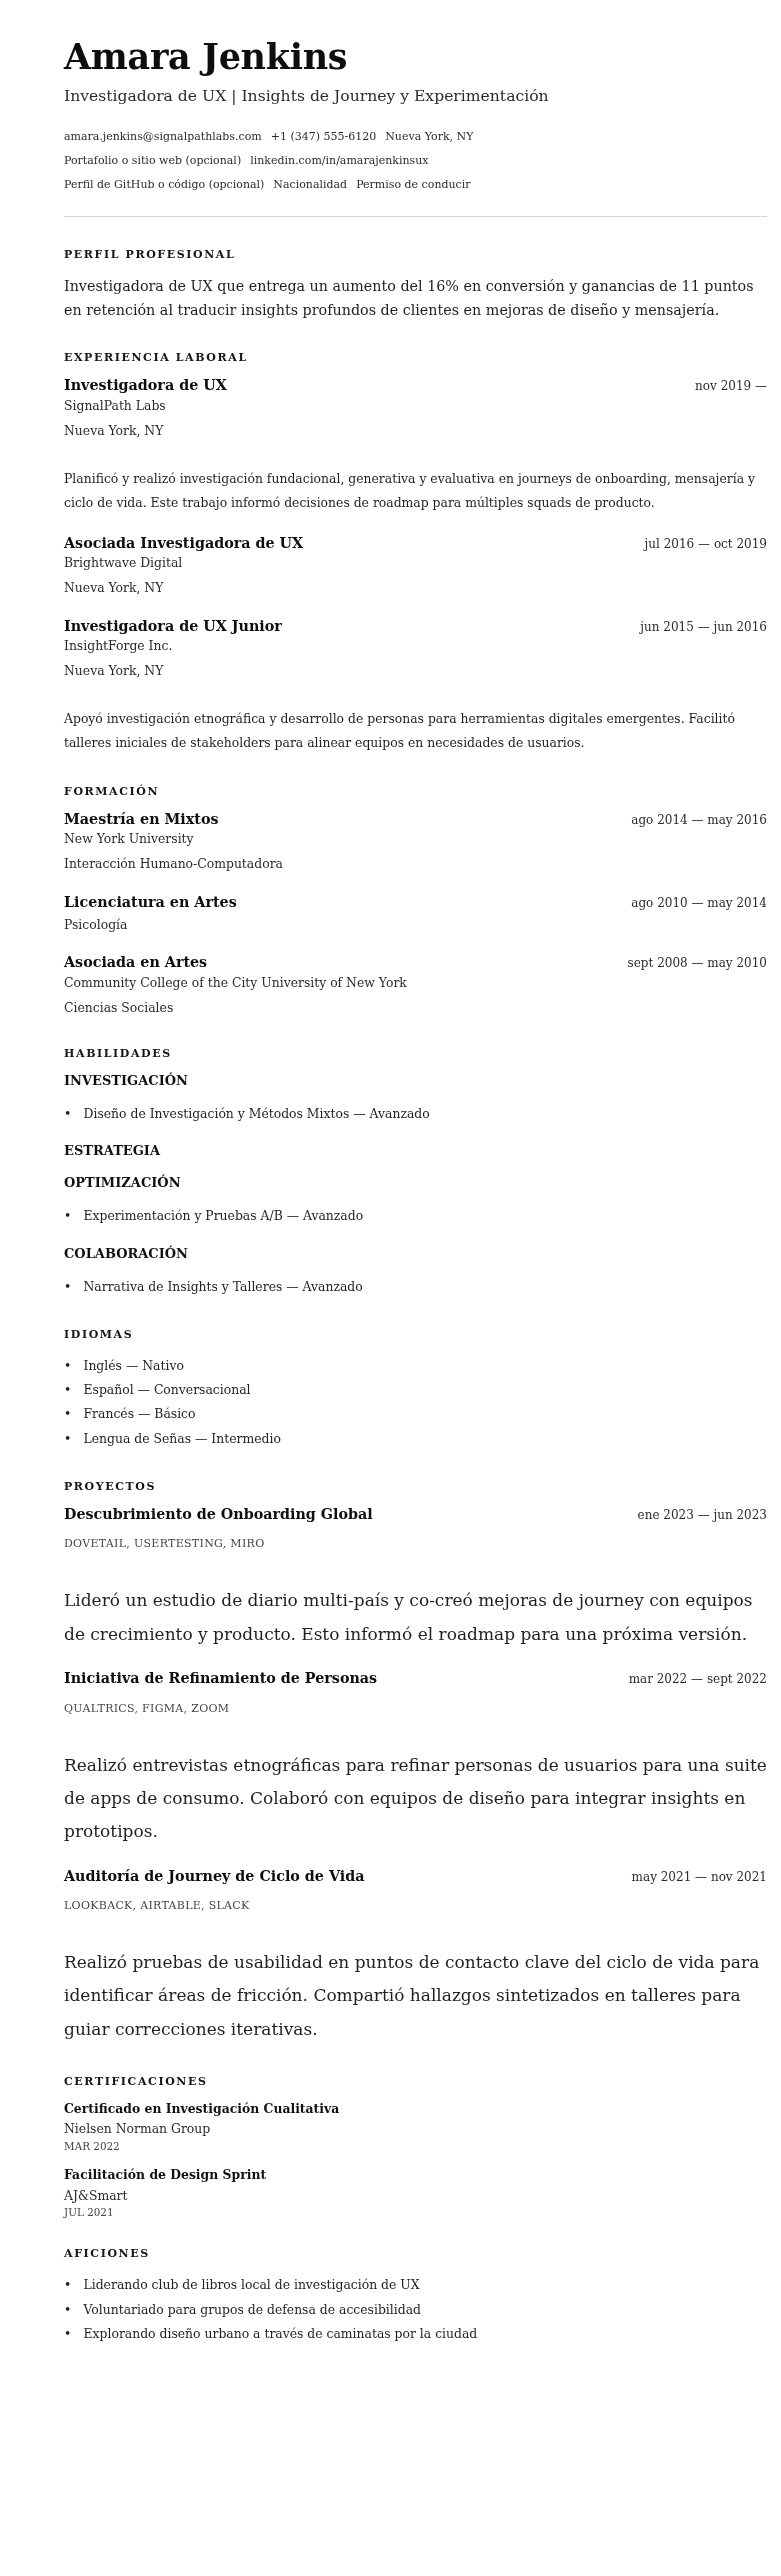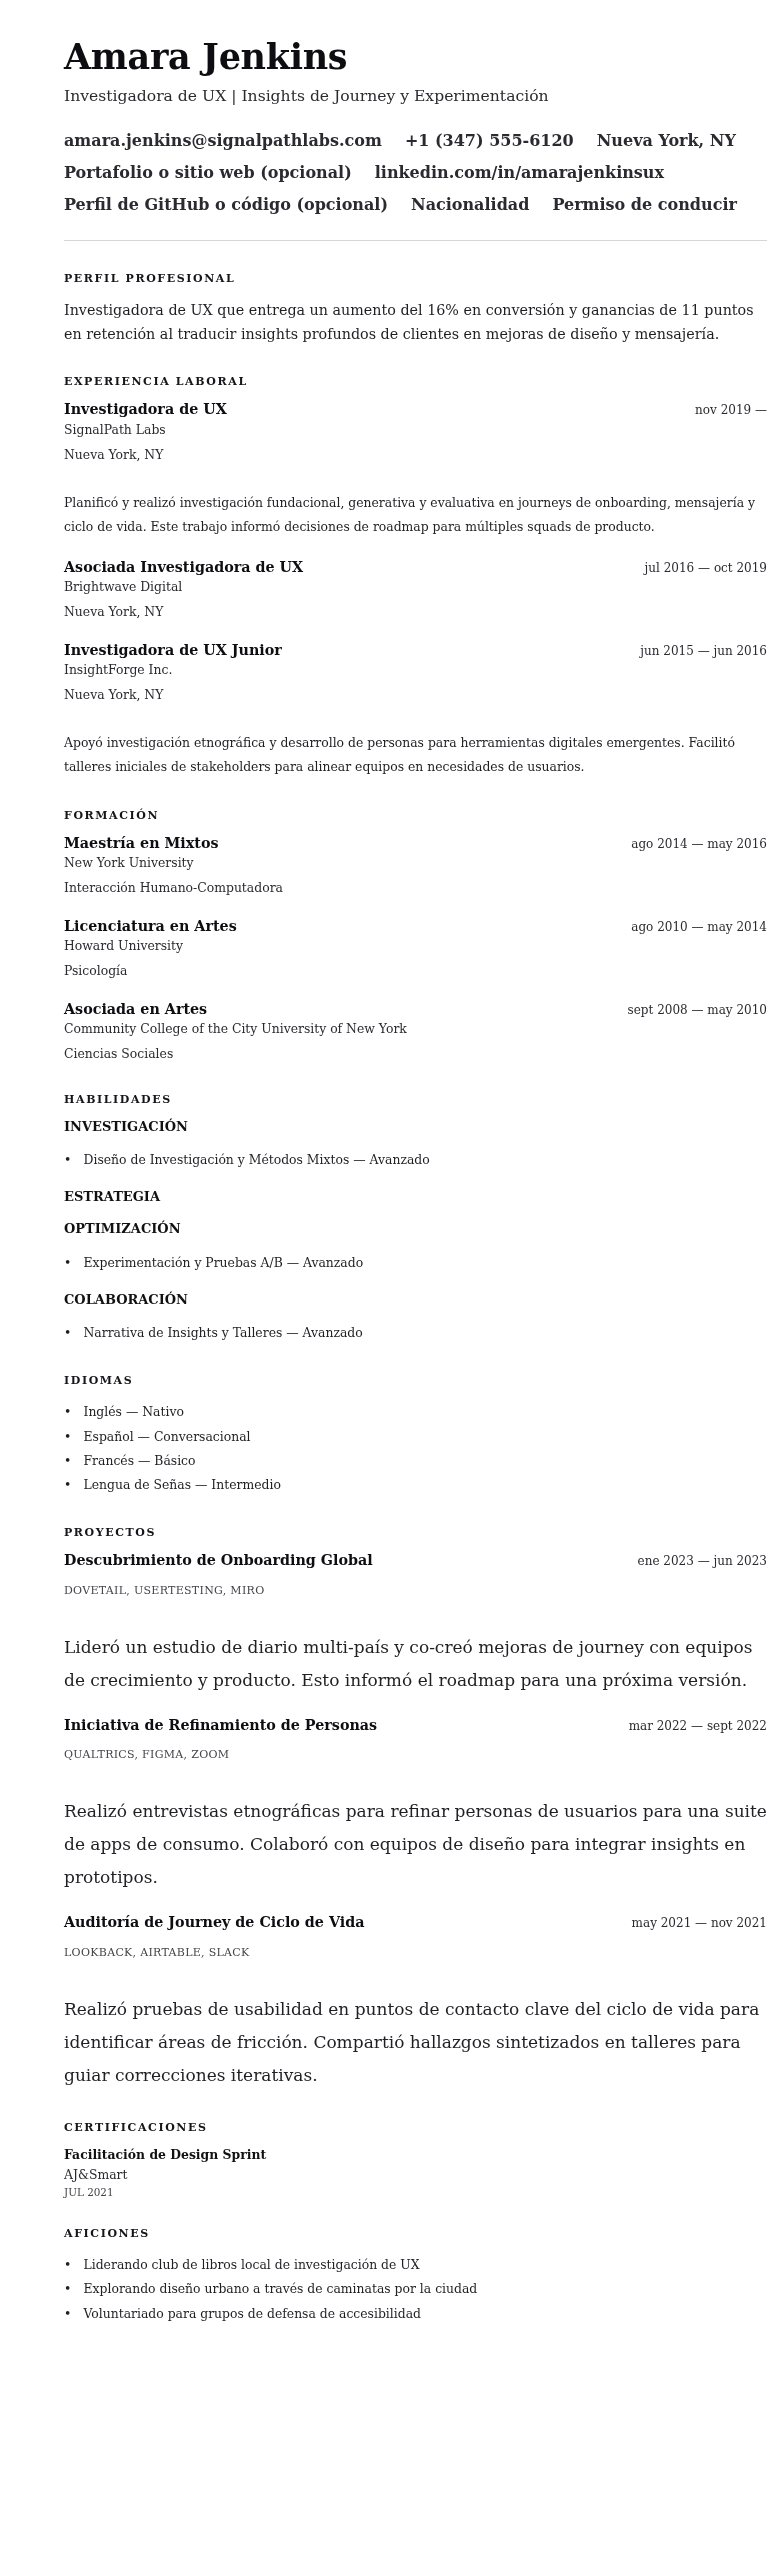--- a/index.html
+++ b/index.html
@@ -1,20 +1,20 @@
 <!DOCTYPE html>
 <html style="font-size:10.4px"><head>
 <meta charset="utf-8">
 <style>
   html, body { margin:0; padding:0; background:#ffffff; }
   body { width:781px; font-family:"DejaVu Serif", serif; color:#1f1f24; }
   .page { padding:38px 34px 26px 64px; width:703px; }
   .name { font-size:35px; font-weight:bold; color:#0e0e12; margin:0; line-height:1.1; letter-spacing:-0.3px; }
   .headline { font-size:15.6px; color:#2a2a30; margin-top:9px; line-height:1.3; }
-  .contact-row { font-size:16px; color:#2a2a30; margin-top:6.5px; line-height:1.6; display:flex; gap:23px; flex-wrap:wrap;font-weight:bold; }
+  .contact-row { font-size:11px; color:#2a2a30; margin-top:6.5px; line-height:1.6; display:flex; gap:9px; flex-wrap:wrap; }
   .contact-row.first { margin-top:22px; }
   .divider { height:1.3px; background:#d6d6d9; margin:22px 0 31px 0; border:0; }
   .section-title { font-size:11px; font-weight:bold; letter-spacing:1.6px; text-transform:uppercase; color:#15151a; margin:0 0 13px 0; }
   .section { margin-bottom:29px; }
   .summary { font-size:14.3px; line-height:1.7; color:#1f1f24; margin:0; }
   .entry { margin-bottom:19.5px; }
   .entry-head { display:flex; justify-content:space-between; align-items:baseline; }
   .entry-title { font-size:14.3px; font-weight:bold; color:#0e0e12; }
   .entry-date { font-size:12px; color:#2a2a30; white-space:nowrap; }
   .entry-sub { font-size:12.4px; color:#2a2a30; margin-top:2.6px; line-height:1.6; }
@@ -108,21 +108,20 @@
       </div>
       <div class="entry-sub">New York University</div>
       <div class="entry-loc">Interacción Humano-Computadora</div>
     </div>
 
     <div class="entry">
       <div class="entry-head">
         <span class="entry-title">Licenciatura en Artes</span>
         <span class="entry-date">ago 2010 — may 2014</span>
       </div>
-      <div class="entry-sub">Howard University</div>
       <div class="entry-loc">Psicología</div>
     </div>
 
     <div class="entry">
       <div class="entry-head">
         <span class="entry-title">Asociada en Artes</span>
         <span class="entry-date">sept 2008 — may 2010</span>
       </div>
       <div class="entry-sub">Community College of the City University of New York</div>
       <div class="entry-loc">Ciencias Sociales</div>
@@ -192,31 +191,36 @@
         <span class="entry-date">may 2021 — nov 2021</span>
       </div>
       <div class="tools">LOOKBACK, AIRTABLE, SLACK</div>
       <div class="proj-desc">Realizó pruebas de usabilidad en puntos de contacto clave del ciclo de vida para identificar áreas de fricción. Compartió hallazgos sintetizados en talleres para guiar correcciones iterativas.</div>
     </div>
   </section>
 
   <section class="section">
     <h2 class="section-title">Certificaciones</h2>
 
+    <div class="cert">
+      <div class="cert-title">Certificado en Investigación Cualitativa</div>
+      <div class="cert-issuer">Nielsen Norman Group</div>
+      <div class="cert-date">MAR 2022</div>
+    </div>
 
     <div class="cert">
       <div class="cert-title">Facilitación de Design Sprint</div>
       <div class="cert-issuer">AJ&amp;Smart</div>
       <div class="cert-date">JUL 2021</div>
     </div>
   </section>
 
   <section class="section">
     <h2 class="section-title">Aficiones</h2>
     <ul class="bullets">
       <li>Liderando club de libros local de investigación de UX</li>
+      <li>Voluntariado para grupos de defensa de accesibilidad</li>
       <li>Explorando diseño urbano a través de caminatas por la ciudad</li>
-      <li>Voluntariado para grupos de defensa de accesibilidad</li>
     </ul>
   </section>
 
 </div>
 
 
 </body></html>

